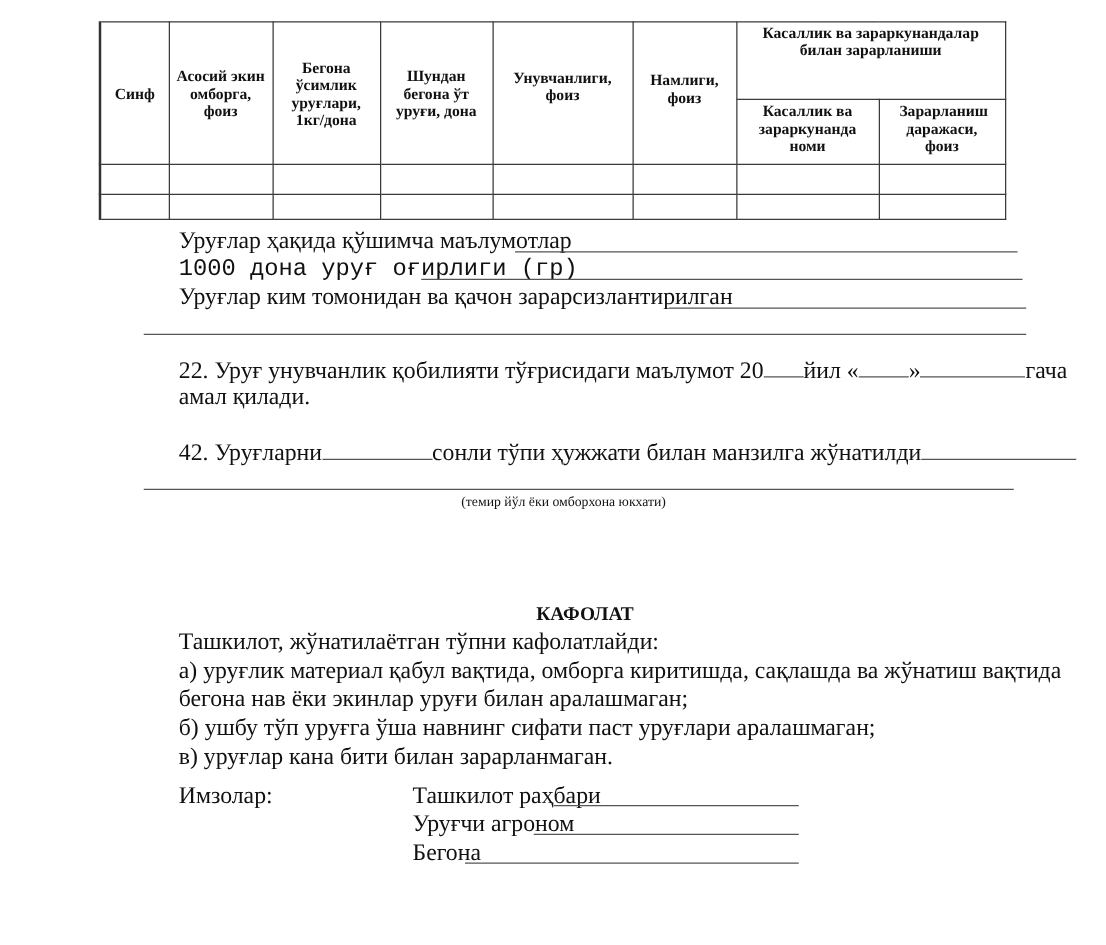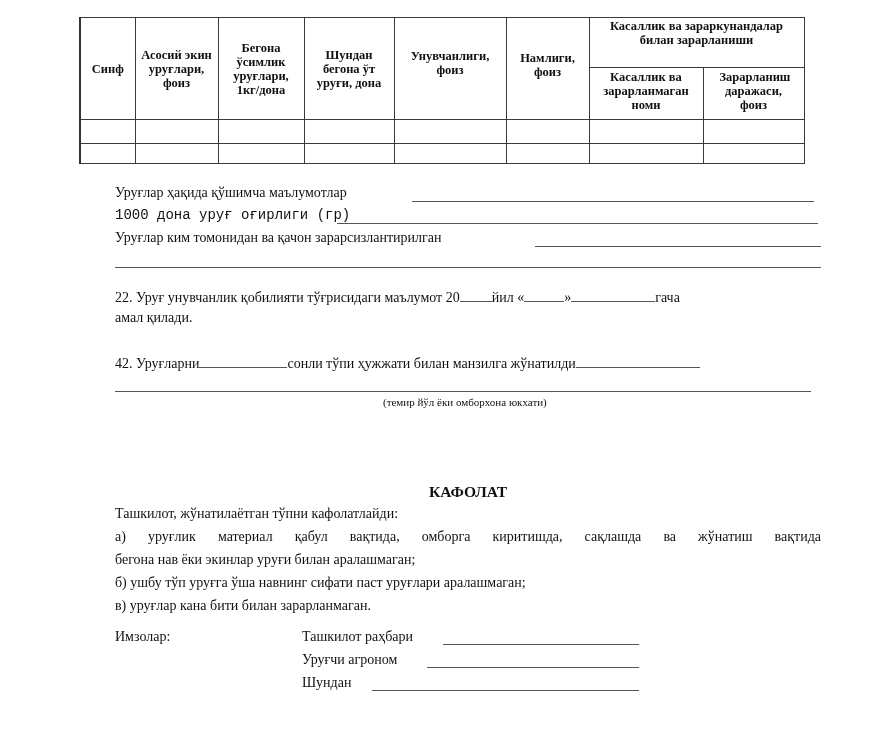--- a/index.html
+++ b/index.html
@@ -14,21 +14,21 @@
   table.seed td, table.seed th { border:1.3px solid #3a3a3a; text-align:center; vertical-align:middle;
                padding:0 2px; font-weight:bold; }
   table.seed th { vertical-align:top; }
   table.seed th.mid { vertical-align:middle; }
   table.seed tr.h1 th { height:48px; }
   table.seed tr.h2 th { height:49px; }
   table.seed tr.r1 td { height:23px; }
   table.seed tr.r2 td { height:19px; }
   table.seed { border-left:2.5px solid #333; }
 
-  .line { font-size:14px; line-height:18px; white-space:nowrap; }
+  .line { font-size:19px; line-height:18px; white-space:nowrap;margin-left:28px; }
   .fill { display:inline-block; border-bottom:1.2px solid #555; height:14px; vertical-align:baseline; }
   .hr { position:absolute; border-bottom:1.2px solid #555; }
   .caption { font-size:11px; }
   .title { font-weight:bold; font-size:15.5px; }
   .justify { text-align:justify; text-align-last:justify; }
 </style>
 </head>
 <body>
 
 <table class="seed">
@@ -38,29 +38,29 @@
       <col style="width:86px">
       <col style="width:90px">
     <col style="width:112px">
       <col style="width:83px">
       <col style="width:114px">
       <col style="width:101px">
   </colgroup>
   <tbody>
       <tr class="h1">
     <th rowspan="2" class="mid">Синф</th>
-    <th rowspan="2" class="mid">Асосий экин уруғлари, фоиз</th>
+    <th rowspan="2" class="mid">Асосий экин омборга, фоиз</th>
     <th rowspan="2" class="mid">Бегона ўсимлик уруғлари, 1кг/дона</th>
     <th rowspan="2" class="mid">Шундан бегона ўт уруғи, дона</th>
     <th rowspan="2" class="mid" style="padding-bottom:12px">Унувчанлиги, фоиз</th>
     <th rowspan="2" class="mid" style="padding-bottom:8px">Намлиги, фоиз</th>
-    <th colspan="2" style="padding:1px 20px 0">Касаллик ва зараркунандалар билан зарарланиши</th>
+    <th colspan="2" style="padding:1px 20px 12px">Касаллик ва зараркунандалар билан зарарланиши</th>
   </tr>
   <tr class="h2">
-    <th style="padding:2px 6px 0">Касаллик ва зарарланмаган номи</th>
+    <th style="padding:2px 6px 0">Касаллик ва зараркунанда номи</th>
     <th style="padding:2px 16px 0">Зарарланиш даражаси, фоиз</th>
   </tr>
   <tr class="r1">
     <td></td>
         <td></td>
     <td></td>
         <td></td>
     <td></td>
         <td></td>
     <td></td>
@@ -98,31 +98,31 @@
 
 <div class="abs line" style="left:115px; top:287px;">
   <span>22. Уруғ унувчанлик қобилияти тўғрисидаги маълумот 20</span><span class="fill" style="width:32px"></span><span>йил «</span><span class="fill" style="width:40px"></span><span>»</span><span class="fill" style="width:84px"></span><span>гача</span>
 </div>
 <div class="abs line" style="left:115px; top:309px;">амал қилади.</div>
 
 <div class="abs line" style="left:115px; top:353px;">
   <span>42. Уруғларни</span><span class="fill" style="width:88px"></span><span>сонли тўпи ҳужжати билан манзилга жўнатилди</span><span class="fill" style="width:124px"></span>
 </div>
 <div class="hr" style="left:115px; top:377px; width:696px; height:14px;"></div>
-<div class="abs caption" style="left:369px; top:396px;margin-left:14px;">(темир йўл ёки омборхона юкхати)</div>
+<div class="abs caption" style="left:369px; top:396px;">(темир йўл ёки омборхона юкхати)</div>
 
 <div class="abs title" style="left:0; width:936px; text-align:center; top:483px;">КАФОЛАТ</div>
 <div class="abs line" style="left:115px; top:505px;">Ташкилот, жўнатилаётган тўпни кафолатлайди:</div>
 <div class="abs line justify" style="left:115px; top:528px; width:706px;">а) уруғлик материал қабул вақтида, омборга киритишда, сақлашда ва жўнатиш вақтида</div>
 <div class="abs line" style="left:115px; top:551px;">бегона нав ёки экинлар уруғи билан аралашмаган;</div>
 <div class="abs line" style="left:115px; top:574px;">б) ушбу тўп уруғга ўша навнинг сифати паст уруғлари аралашмаган;</div>
 <div class="abs line" style="left:115px; top:597px;">в) уруғлар кана бити билан зарарланмаган.</div>
 
 <div class="abs line" style="left:115px; top:628px;">Имзолар:</div>
 
 <div class="abs line" style="left:302px; top:628px;">Ташкилот раҳбари</div>
 <div class="hr" style="left:443px; top:630px; width:196px; height:14px;"></div>
 
 <div class="abs line" style="left:302px; top:651px;">Уруғчи агроном</div>
 <div class="hr" style="left:427px; top:653px; width:212px; height:14px;"></div>
 
-<div class="abs line" style="left:302px; top:674px;">Шундан</div>
+<div class="abs line" style="left:302px; top:674px;">Бегона</div>
 <div class="hr" style="left:372px; top:676px; width:267px; height:14px;"></div>
 
 </body></html>

